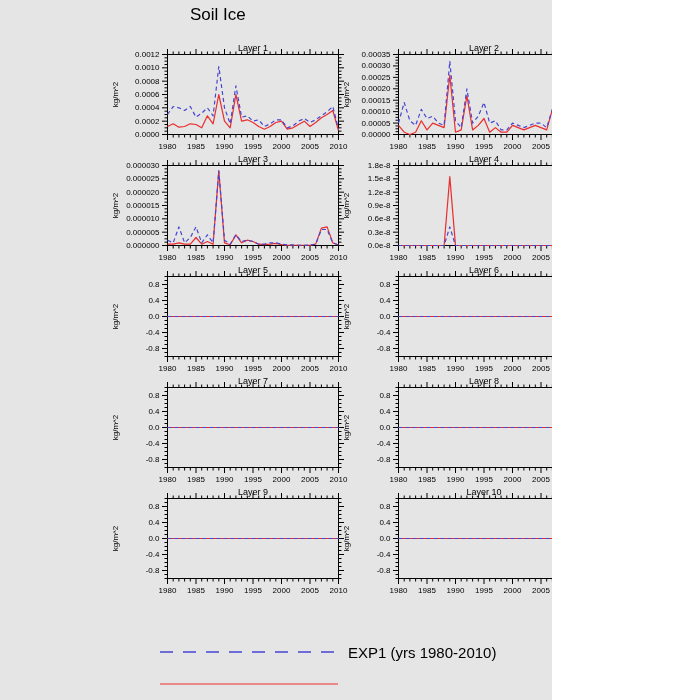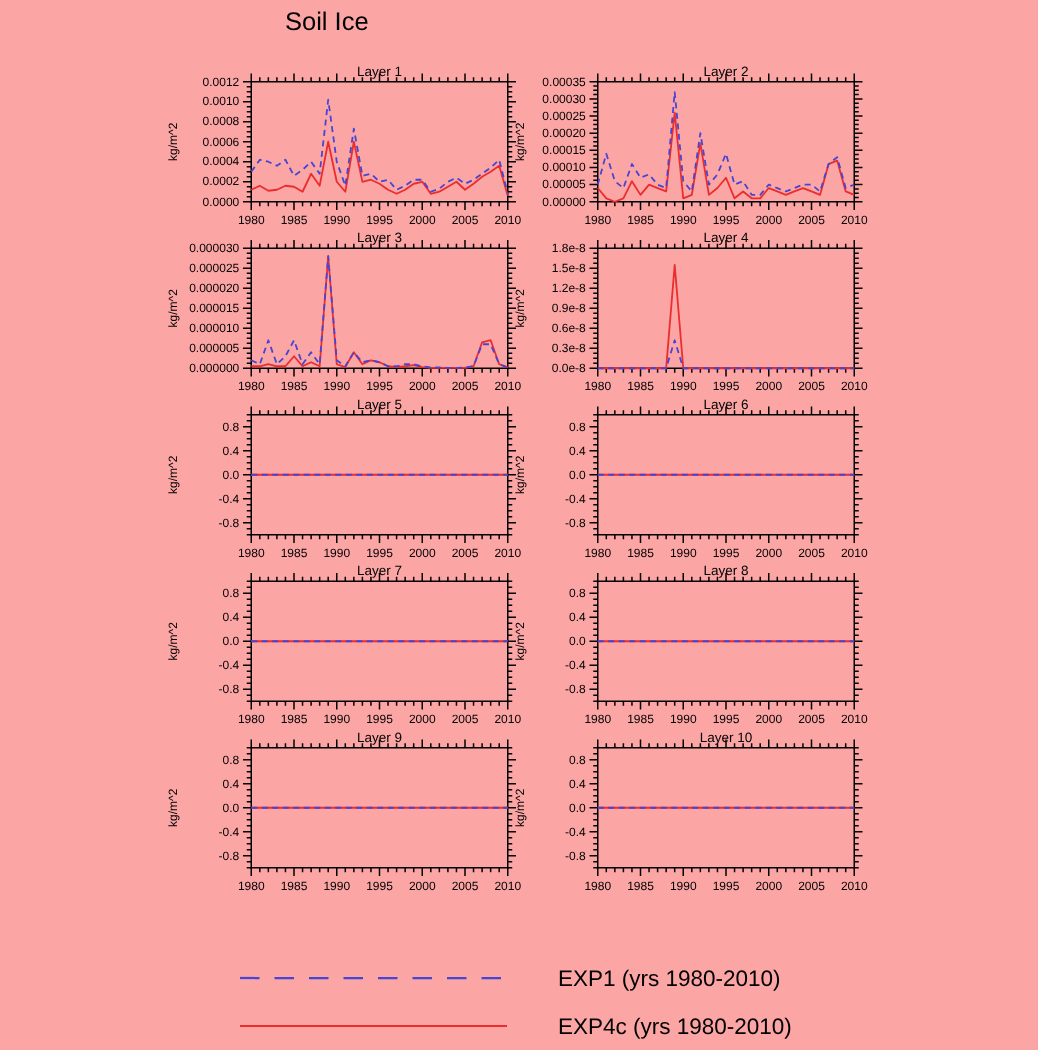--- a/index.html
+++ b/index.html
@@ -1,35 +1,35 @@
 <!DOCTYPE html>
 <html><head>
 <meta charset="utf-8">
 <style>
   html,body { margin:0; padding:0; background:#ffffff; }
   #screen {
     position: relative;
-    width: 692px; height: 700px;
-    background: #fca5a5;
+    width: 552px; height: 700px;
+    background: #e5e5e5;
     font-family: "Liberation Sans", sans-serif;
     overflow: hidden;
   }
   #main-title {
     position: absolute; left: 190px; top: 4px;
     font-size: 17px; color: #000; line-height: 21px;
   }
   #panels-grid { position: absolute; left: 0; top: 0; width: 700px; height: 700px; }
   .panel-svg { position: absolute; }
   svg text { font-family: "Liberation Sans", sans-serif; fill: #000; }
   .ptitle { font-size: 9px; }
   .tlab   { font-size: 8px; }
   .ylab   { font-size: 8px; }
   #legend { position: absolute; left: 158px; top: 636px; }
   .legend-row { display: flex; align-items: center; height: 32px; }
-  .legend-label { margin-left: 32px; font-size: 15px; color:#000; white-space: nowrap; }
+  .legend-label { margin-left: 8px; font-size: 15px; color:#000; white-space: nowrap; }
 </style>
 </head>
 <body>
 
 <div id="screen">
 
   <div id="main-title">
     <div>Soil Ice</div>
   </div>
 
@@ -1319,17 +1319,16 @@
     <div class="legend-row">
       <svg width="182" height="12">
         <line id="legend-line-0" x1="2" y1="6" x2="180" y2="6" stroke-width="1.5" stroke="#4646d2" stroke-dasharray="13 10"></line>
       </svg>
       <span class="legend-label">EXP1 (yrs 1980-2010)</span>
     </div>
     <div class="legend-row">
       <svg width="182" height="12">
         <line id="legend-line-1" x1="2" y1="6" x2="180" y2="6" stroke-width="1.2" stroke="#eb2d2d"></line>
       </svg>
-      <span class="legend-label">EXP4c (yrs 1980-2010)</span>
     </div>
   </div>
 
 </div>
 
 </body></html>

